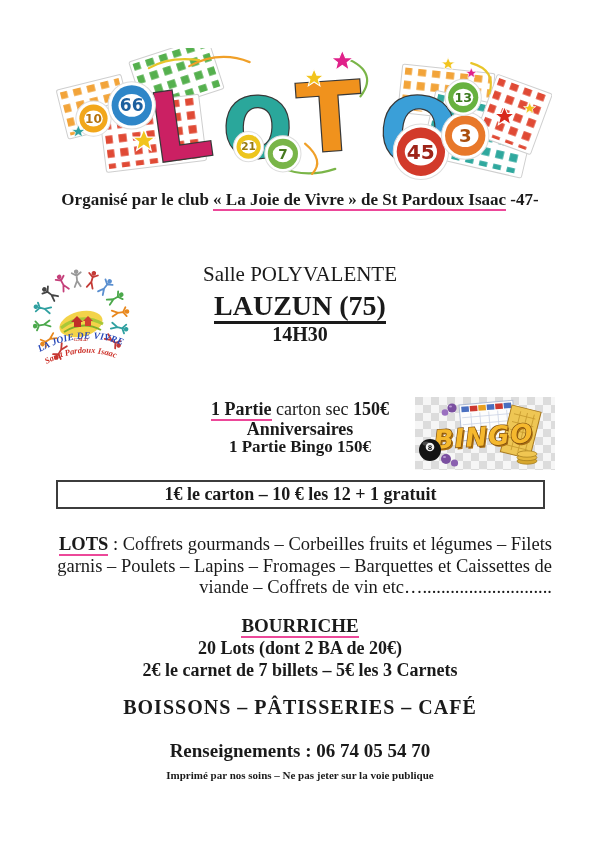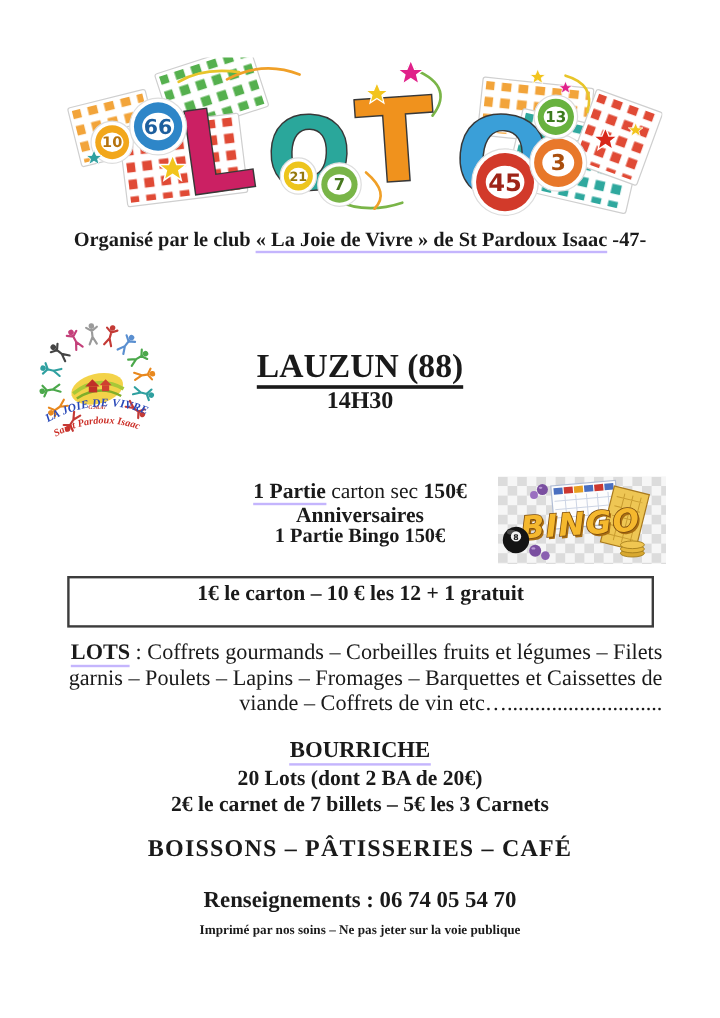--- a/index.html
+++ b/index.html
@@ -1,24 +1,24 @@
 <!DOCTYPE html>
 <html><head>
 <meta charset="utf-8">
 <style>
   html,body{margin:0;padding:0;background:#fff;}
   .page{position:relative;width:600px;height:848px;background:#ffffff;overflow:hidden;
         font-family:"Liberation Serif",serif;color:#1a1a1a;}
   .abs{position:absolute;}
   .ctr{left:0;width:600px;text-align:center;}
   .b{font-weight:bold;}
-  .u2{border-bottom:2px solid #c4b5fd;}
+  .u2{border-bottom:2px solid #ec4899;}
   .u3{border-bottom:3px solid #1a1a1a;}
   .price-box{position:absolute;left:56px;top:480px;width:485px;border:2px solid #3c3c3c;
-             text-align:center;font-weight:bold;font-size:18px;line-height:22px;padding:1px 0 16px 0;}
+             text-align:center;font-weight:bold;font-size:18px;line-height:22px;padding:1px 0 2px 0;}
   .lots-par{position:absolute;left:55px;top:534px;width:497px;font-size:18.5px;line-height:21.5px;text-align:right;}
   svg text{user-select:none;}
 </style>
 </head>
 <body>
 
 <div class="page">
 
   <svg class="abs" style="left:48px;top:48px" width="504" height="136" viewBox="0 0 500 135" aria-hidden="true">
     <defs>
@@ -131,21 +131,22 @@
       <use href="#star" transform="translate(264,30) scale(0.85)" fill="#f2c41d"></use>
       <use href="#star" transform="translate(397,16) scale(0.6)" fill="#f2c41d"></use>
       <use href="#star" transform="translate(420,25) scale(0.5)" fill="#e0218a"></use>
       <use href="#star" transform="translate(453,68) scale(0.9)" fill="#d8271a"></use>
       <use href="#star" transform="translate(478,60) scale(0.55)" fill="#f2c41d"></use>
     </g>
   </svg>
 
   <div class="abs ctr b" style="top:190px;font-size:17px"><span>Organisé par le club </span><span class="u2">« La Joie de Vivre » de St Pardoux Isaac</span><span> -47-</span></div>
 
-  <div class="abs ctr" style="top:290px;font-size:28px"><span class="b u3">LAUZUN (88)</span></div>
+  <div class="abs ctr" style="top:262px;font-size:21px">Salle POLYVALENTE</div>
+  <div class="abs ctr" style="top:290px;font-size:28px"><span class="b u3">LAUZUN (75)</span></div>
   <div class="abs ctr b" style="top:323px;font-size:20px">14H30</div>
 
   <svg class="abs" style="left:26px;top:266px" width="110" height="110" viewBox="0 0 110 110" aria-hidden="true">
     <defs>
       <g id="person">
         <circle cx="0" cy="-6.5" r="2.3" fill="currentColor"></circle>
         <path d="M0,-3.5 L0,2.5 M-4.5,-5.5 L0,-2.5 L4.5,-5.5 M0,2.5 L-3,8.5 M0,2.5 L3,8.5" fill="none" stroke="currentColor" stroke-width="1.8" stroke-linecap="round"></path>
       </g>
       <path id="arc1" d="M12,87 Q55,62 98,80" fill="none"></path>
       <path id="arc2" d="M17,100 Q55,77 95,94" fill="none"></path>

